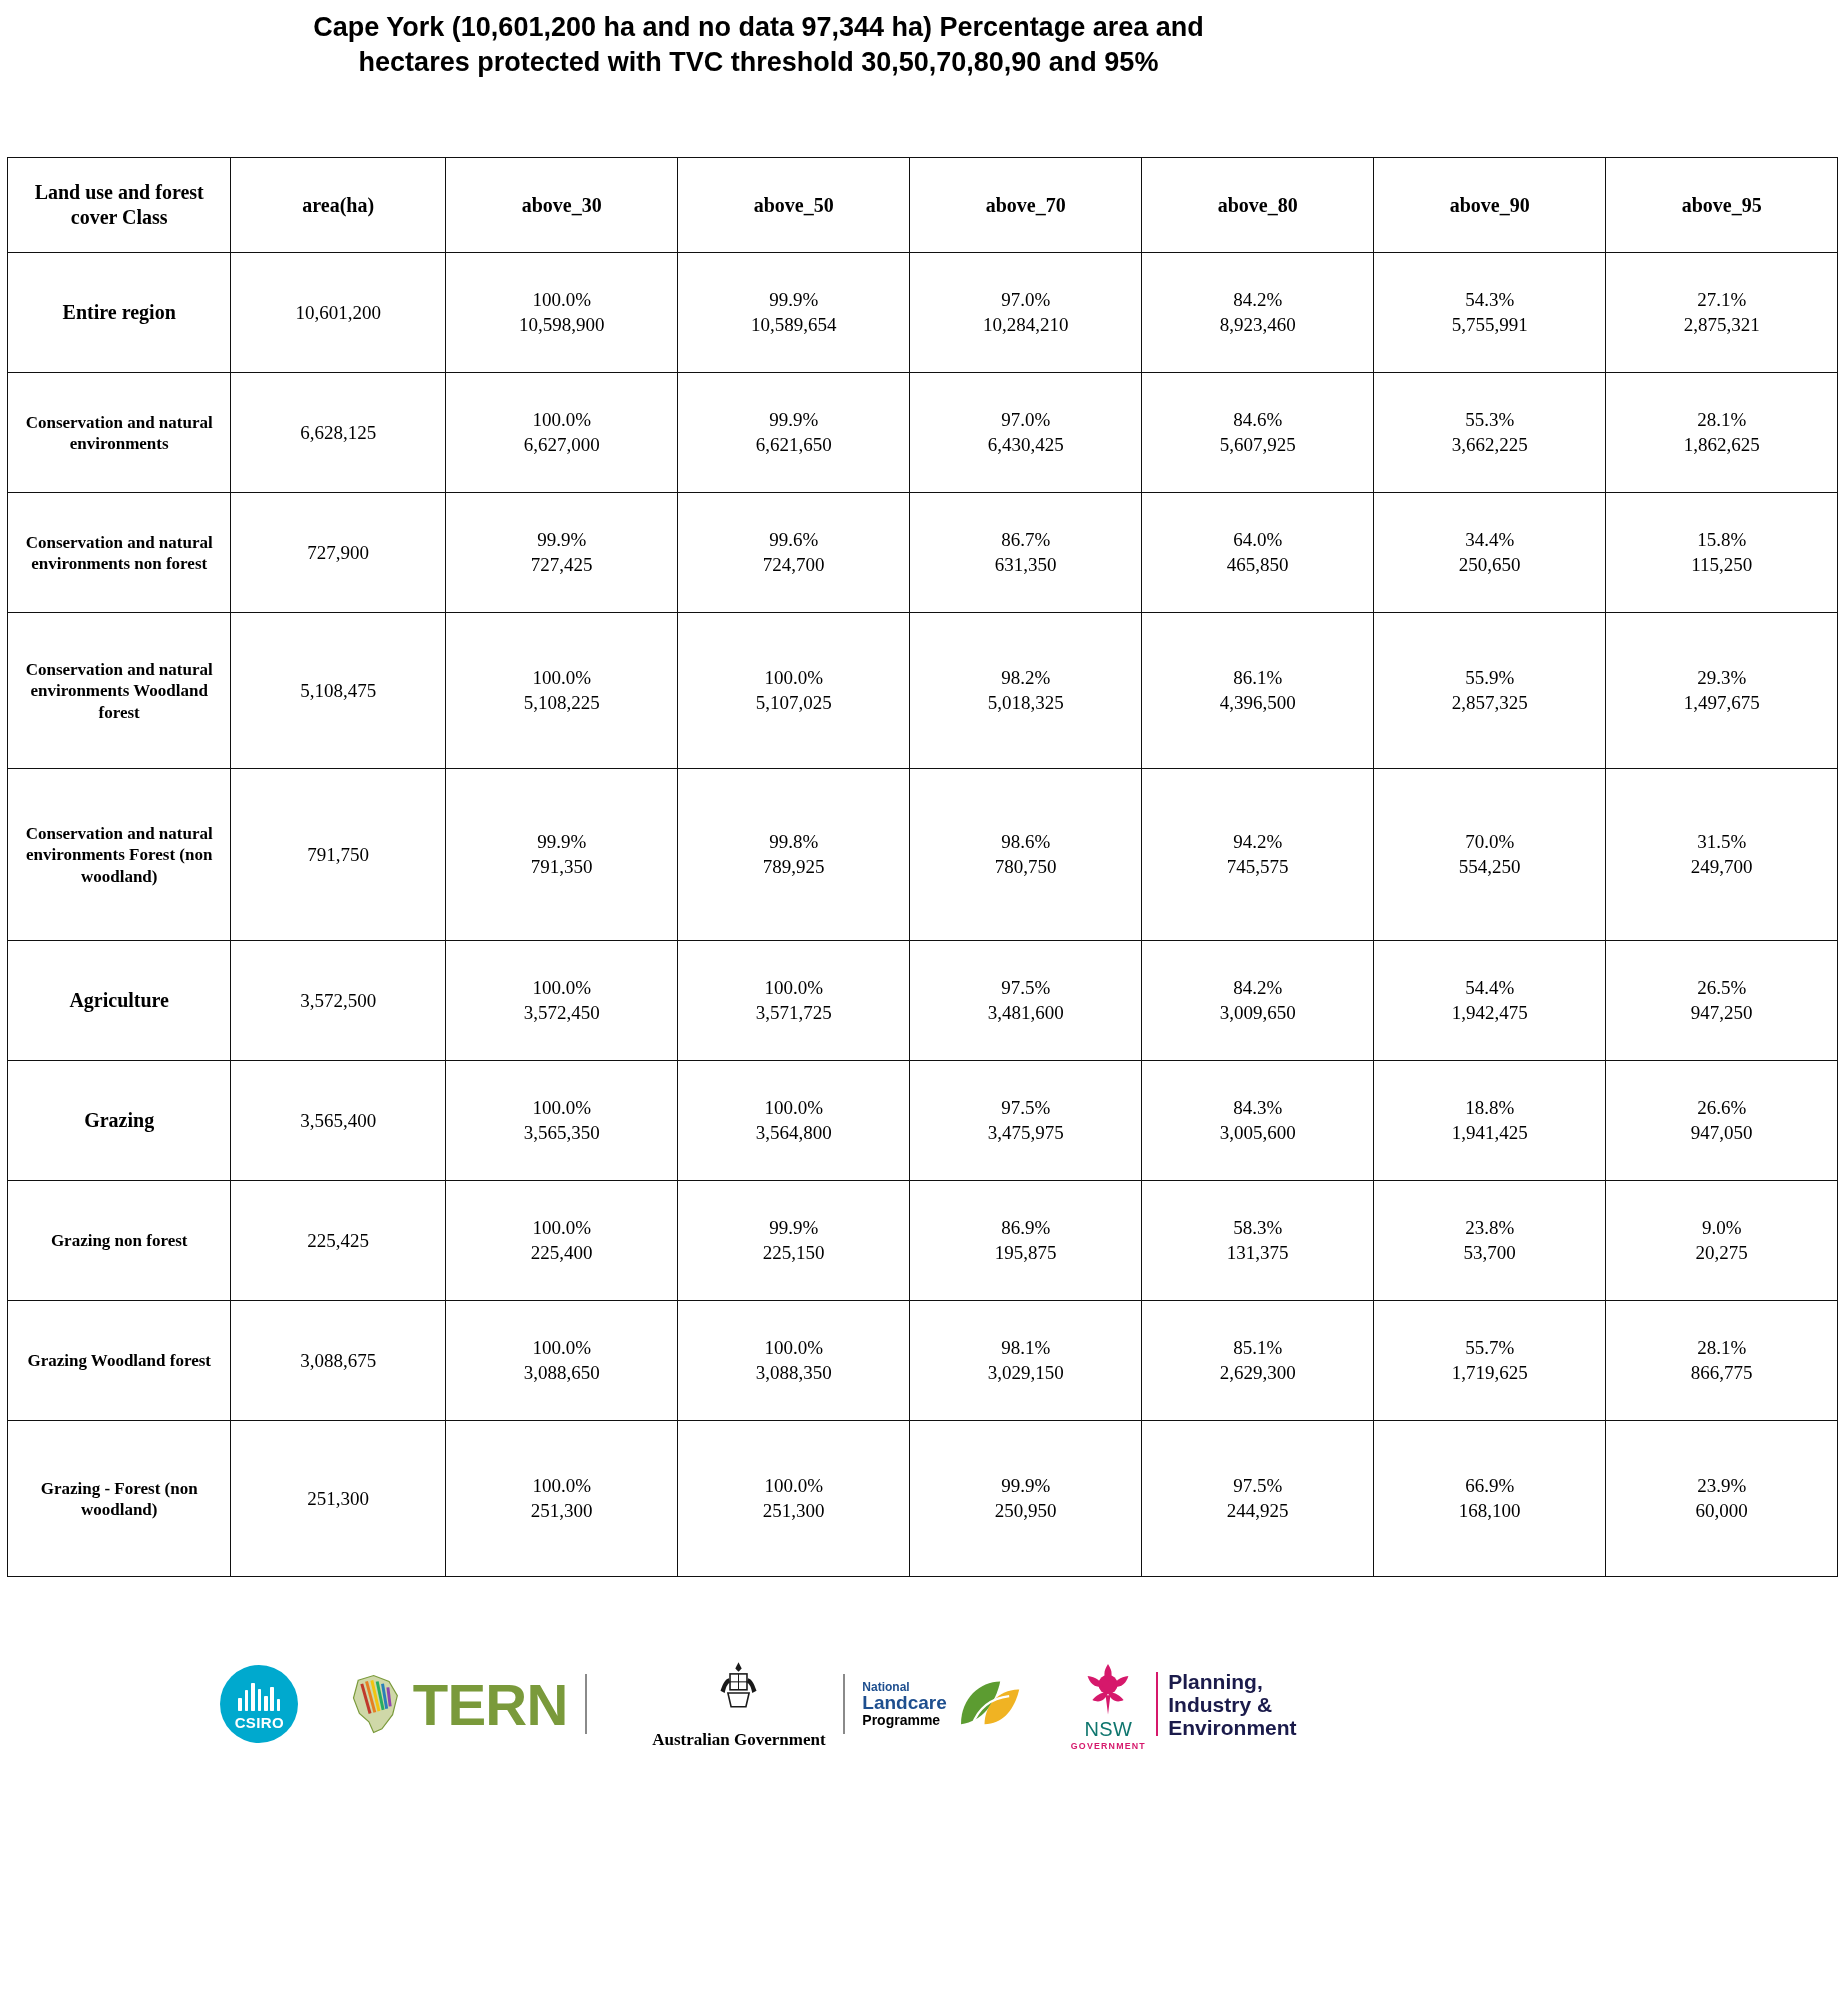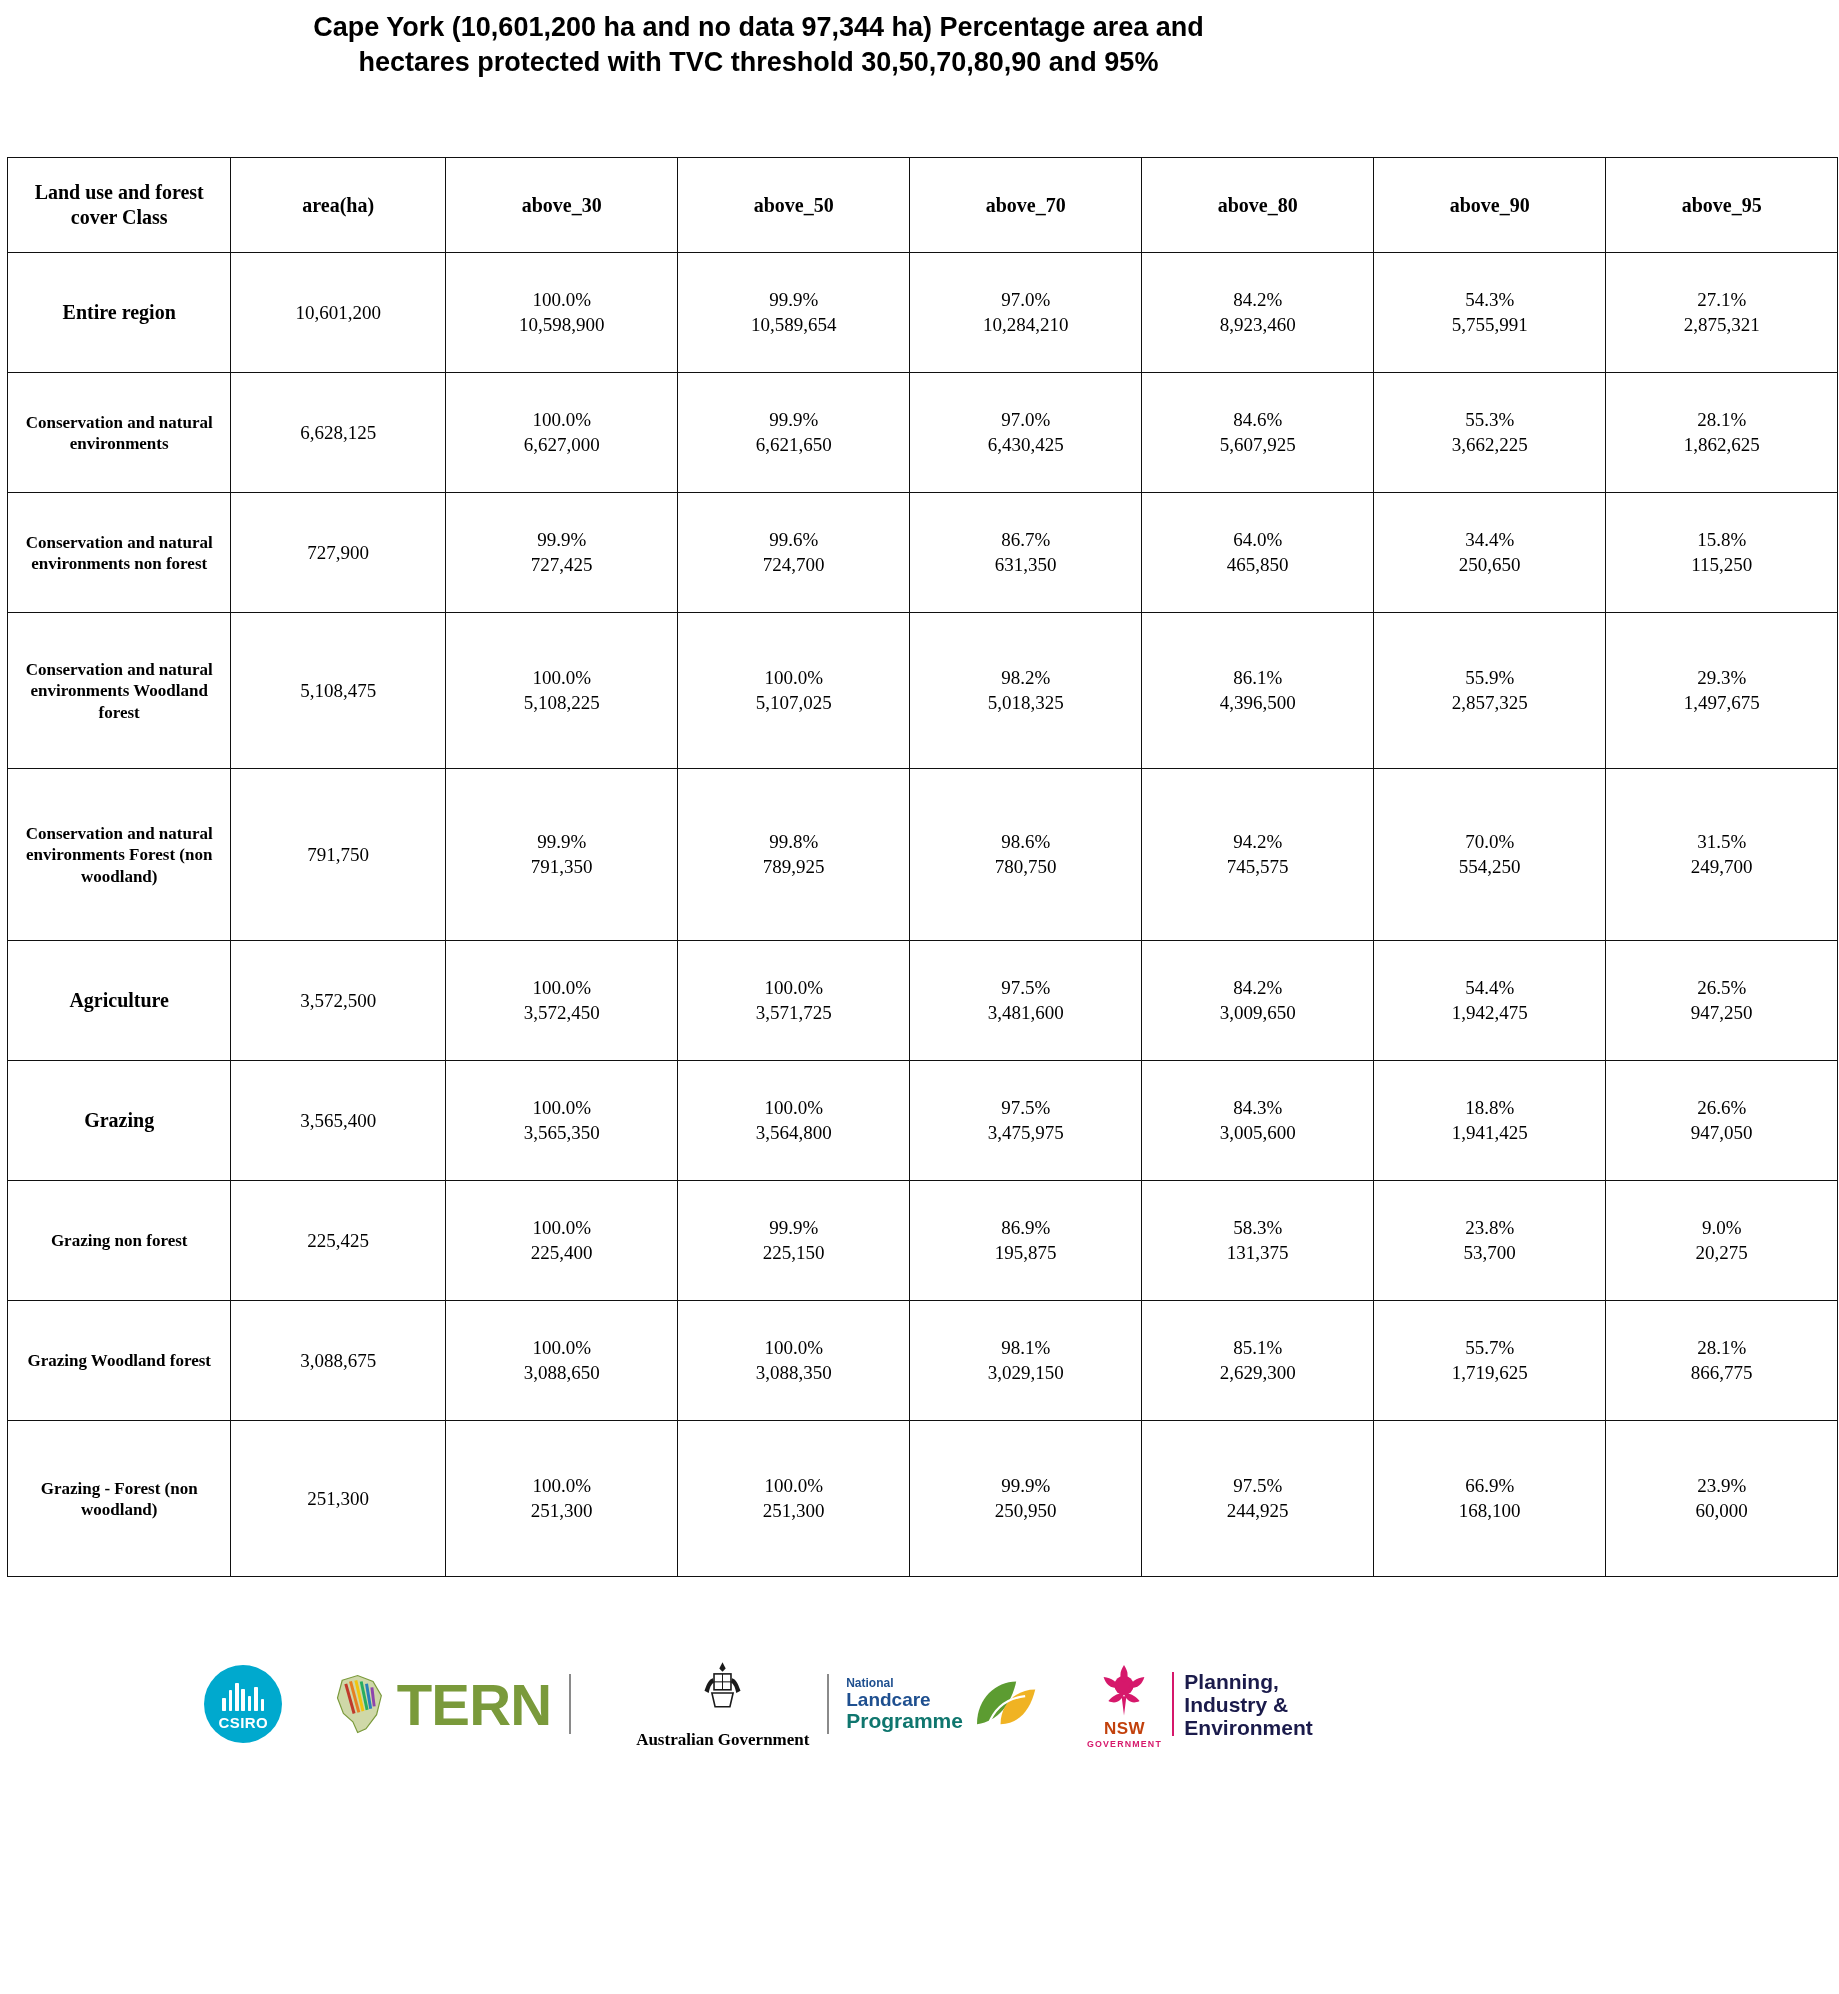--- a/index.html
+++ b/index.html
@@ -121,27 +121,27 @@
   .crest { width: 53px; height: 53px; }
   .aus-gov-text {
     font-family: "Liberation Serif", serif; font-weight: bold; font-size: 17px; margin-top: 19px;
   }
   .nlp { display: flex; align-items: center; gap: 8px; }
   .nlp-text {
     font-family: "Liberation Sans", sans-serif; font-weight: bold; line-height: 1.06;
   }
   .nlp-text .l1 { font-size: 12px; color: #1E4F8F; }
   .nlp-text .l2 { font-size: 19px; color: #1E4F8F; }
-  .nlp-text .l3 { font-size: 21px; color: #0f766e; }
+  .nlp-text .l3 { font-size: 14px; color: #000000; }
   .nlp-mark { width: 68px; height: 56px; }
   .nsw { display: flex; align-items: center; gap: 10.4px; margin-left: 48px; }
   .waratah { width: 60px; height: 60px; }
   .nsw-left { display: flex; flex-direction: column; align-items: center; }
   .nsw-word {
-    font-family: "Liberation Sans", sans-serif; font-weight: bold; font-size: 17px; color: #c2410c;
+    font-family: "Liberation Sans", sans-serif; font-weight: normal; font-size: 20px; color: #0f766e;
     letter-spacing: 0.4px;
   }
   .nsw-sub {
     font-family: "Liberation Sans", sans-serif; font-weight: bold; font-size: 8.8px; color: #D6186B;
     letter-spacing: 1.2px;
   }
   .nsw-div { width: 1.6px; height: 64px; background: #D6186B; }
   .nsw-text {
     font-family: "Liberation Sans", sans-serif; font-weight: bold; font-size: 21px; color: #1b1b4b;
     line-height: 1.1;

